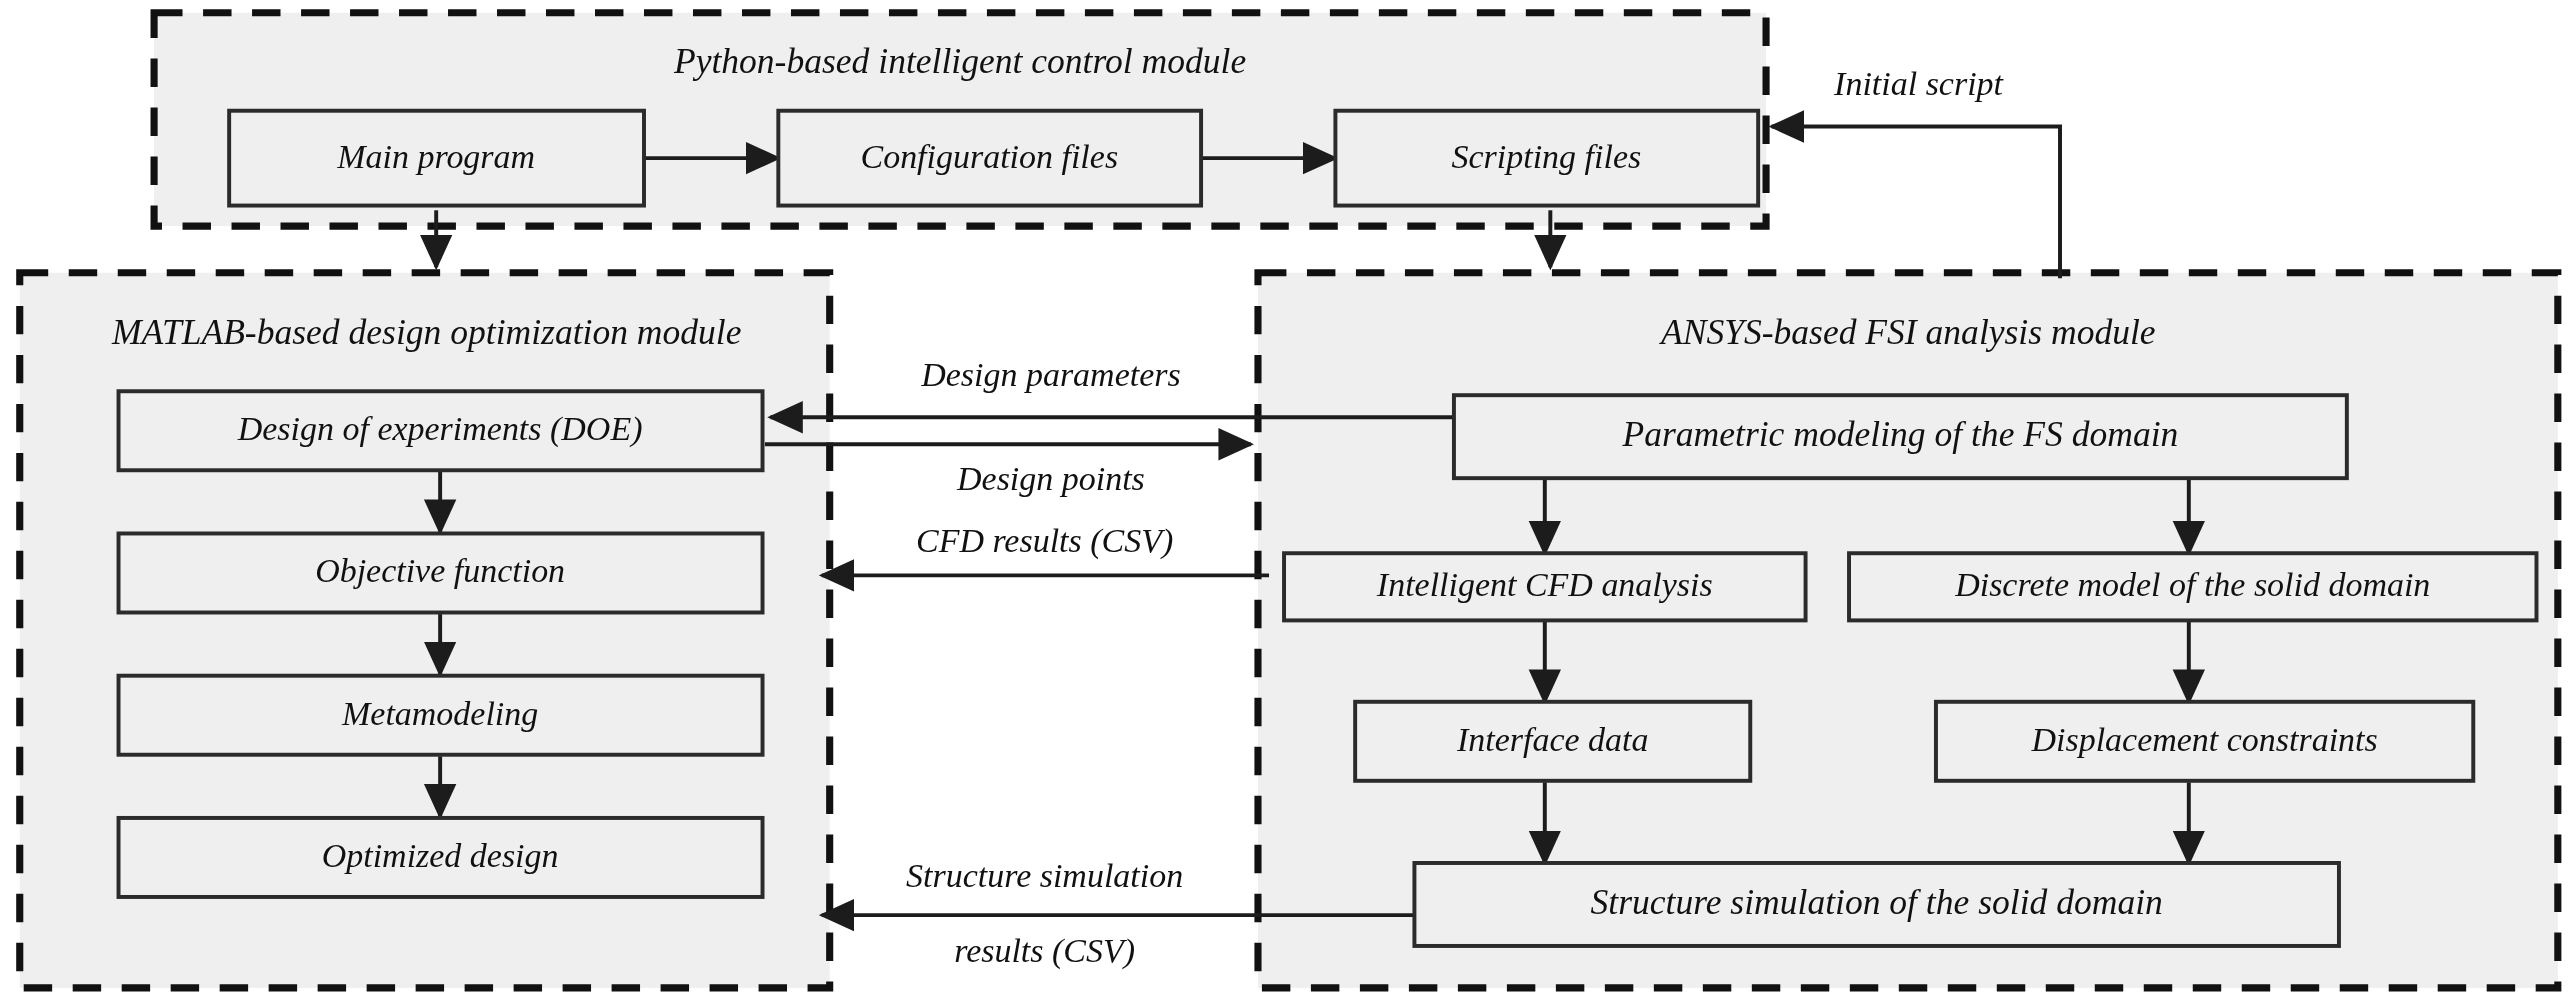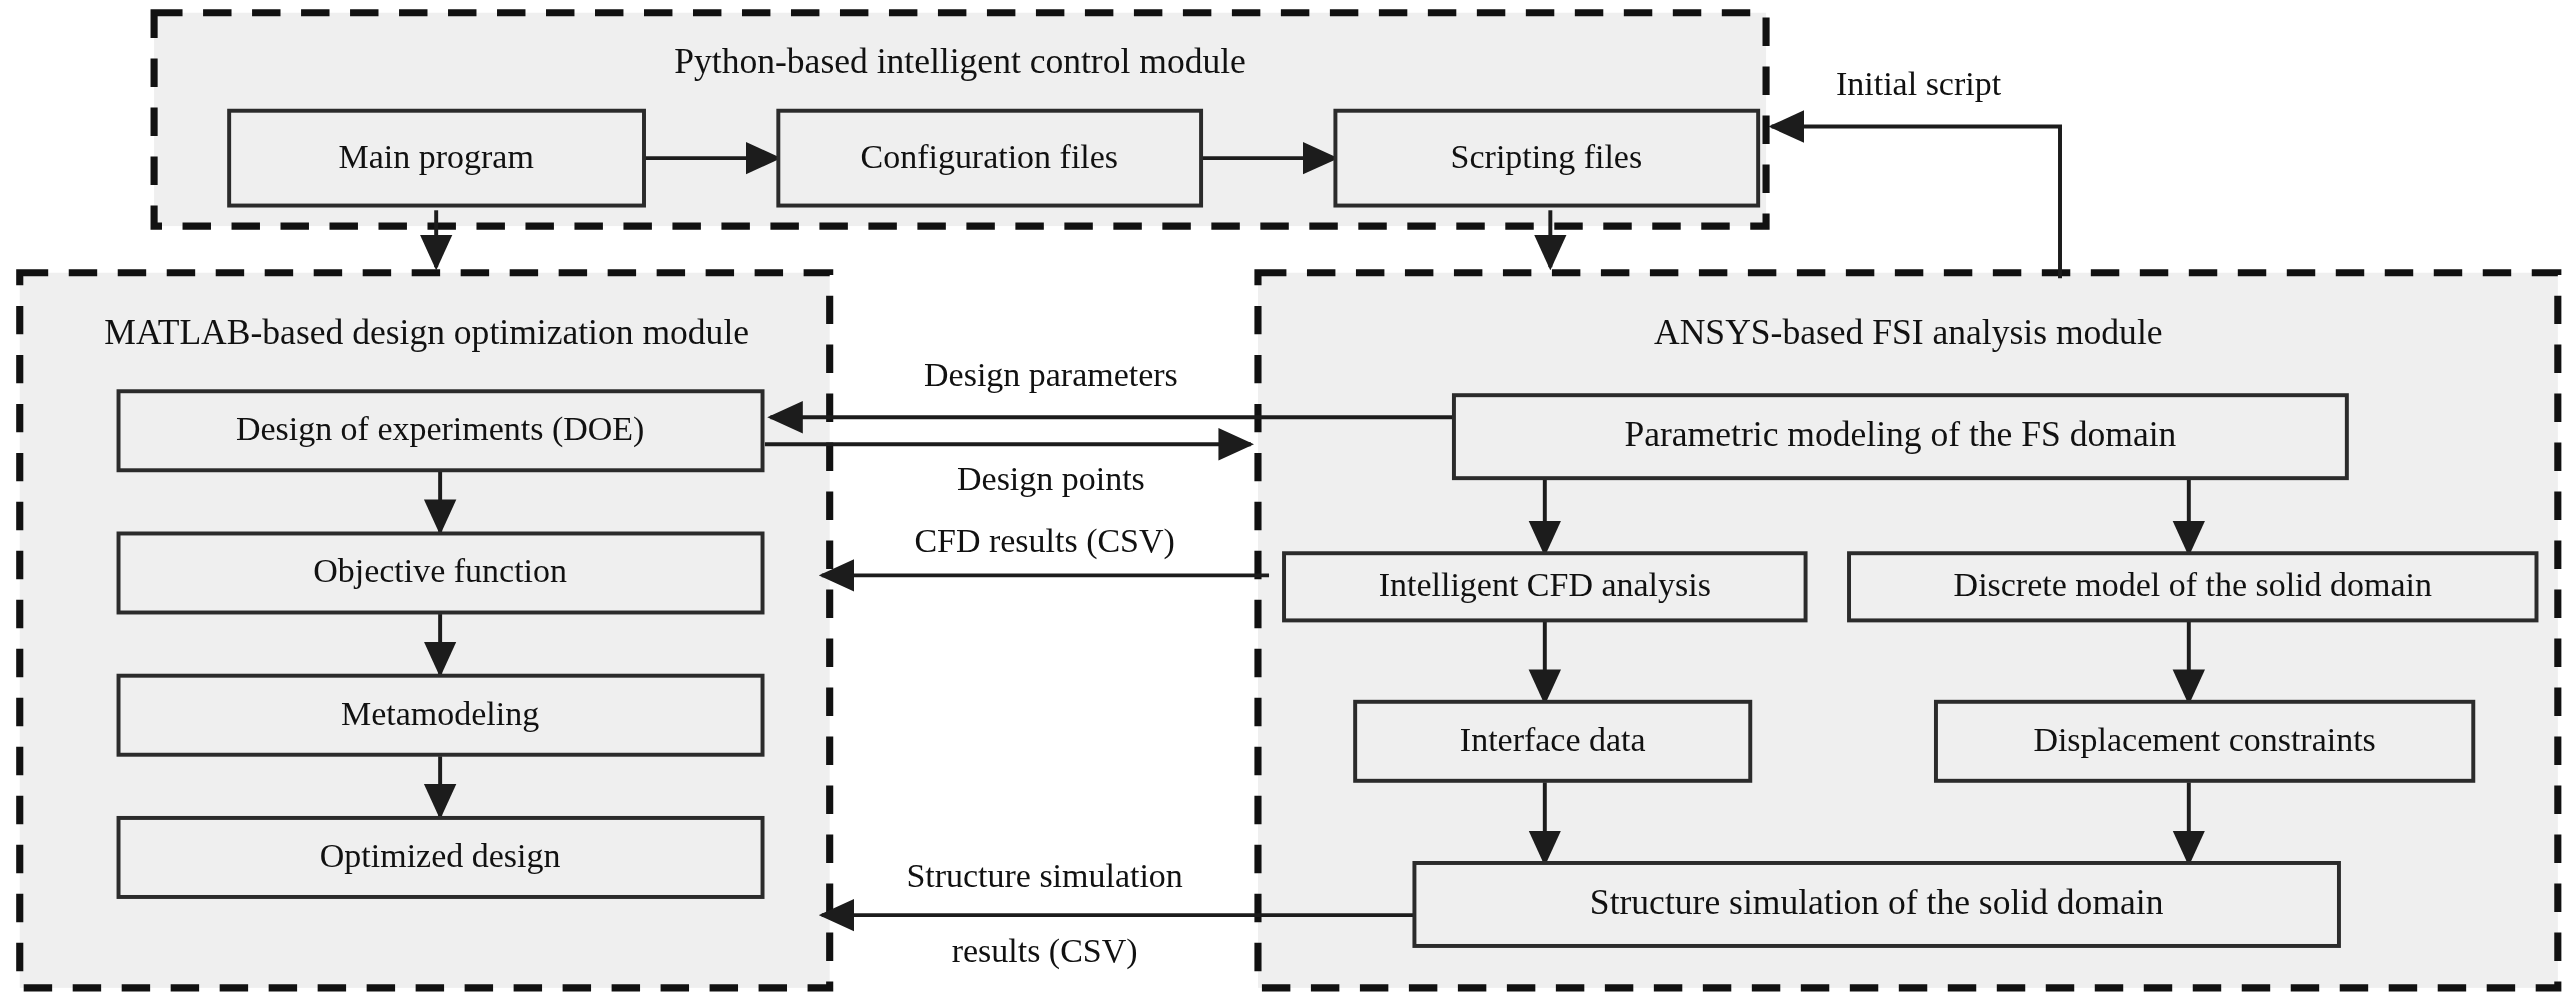--- a/index.html
+++ b/index.html
@@ -1,18 +1,18 @@
 <!DOCTYPE html>
 <html style="font-size:12.6px"><head>
 <meta charset="utf-8">
 <style>
   html,body{margin:0;padding:0;background:#ffffff;}
   body{width:2576px;height:999px;overflow:hidden;
        font-family:"Liberation Serif","DejaVu Serif",serif;}
-  #canvas{position:relative;width:2576px;height:791px;}
+  #canvas{position:relative;width:2576px;height:791px;font-style:italic;}
   svg{position:absolute;top:0;left:0;width:2576px;height:999px;}
   .mod-fill{fill:#efefef;stroke:none;}
   .mod-dash{fill:none;stroke:#111111;stroke-width:9;
             stroke-dasharray:36 26;stroke-linecap:butt;}
   .node-box{fill:#efefef;stroke:#2b2b2b;stroke-width:5;}
   .flow{fill:none;stroke:#1c1c1c;stroke-width:5;}
   .arrowhead{fill:#1c1c1c;stroke:none;}
   text{fill:#111111;font-family:"Liberation Serif","DejaVu Serif",serif;
        dominant-baseline:middle;}
   .t-node{font-size:43px;text-anchor:middle;}

